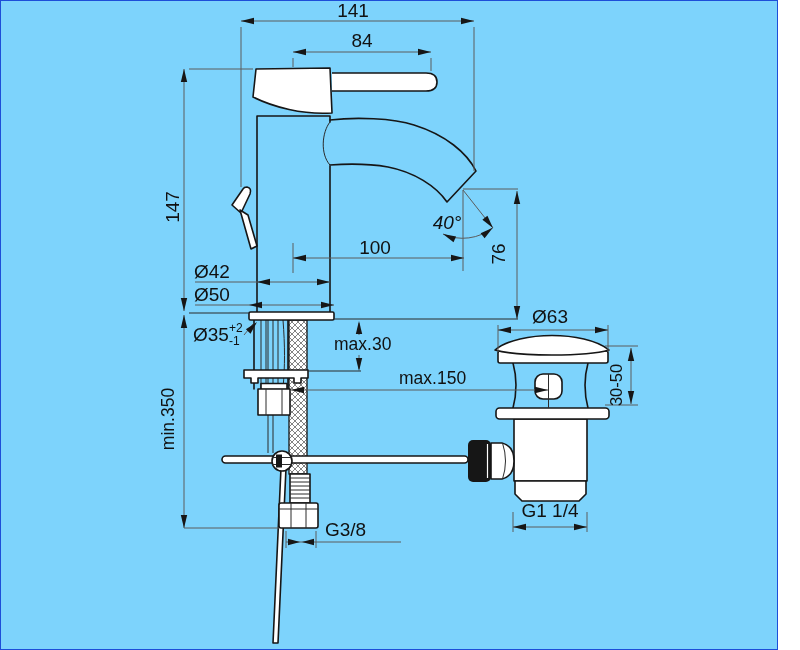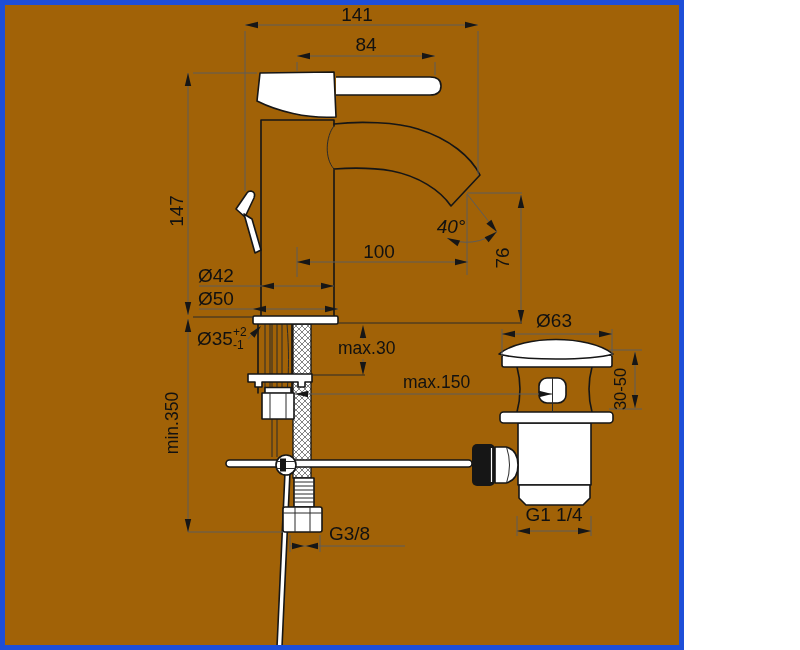--- a/index.html
+++ b/index.html
@@ -1,16 +1,16 @@
 <!DOCTYPE html>
 <html><head>
 <meta charset="utf-8">
 <style>
   html,body{margin:0;padding:0;background:#ffffff;}
-  .stage{position:relative;width:684px;height:650px;background:#a16207;border:5px solid #1d4ed8;box-sizing:border-box;overflow:hidden;}
+  .stage{position:relative;width:778px;height:650px;background:#7dd3fc;border:1px solid #1d4ed8;box-sizing:border-box;overflow:hidden;}
   svg{display:block;}
   .ol {fill:none;stroke:#161616;stroke-width:1.6;stroke-linejoin:round;stroke-linecap:round;}
   .olf{fill:#ffffff;stroke:#161616;stroke-width:1.6;stroke-linejoin:round;}
   .tn {fill:none;stroke:#2b2b2b;stroke-width:1;}
   .dm {fill:none;stroke:#5c5c5c;stroke-width:1;}
   .ar {fill:#161616;stroke:none;}
   .ink{fill:#161616;stroke:none;}
   text{font-family:"Liberation Sans","DejaVu Sans",sans-serif;fill:#111111;}
   .t19{font-size:19px;} .t18{font-size:17.5px;} .t17{font-size:16.5px;} .t12{font-size:12px;}
   .mid{text-anchor:middle;} .it{font-style:italic;}

